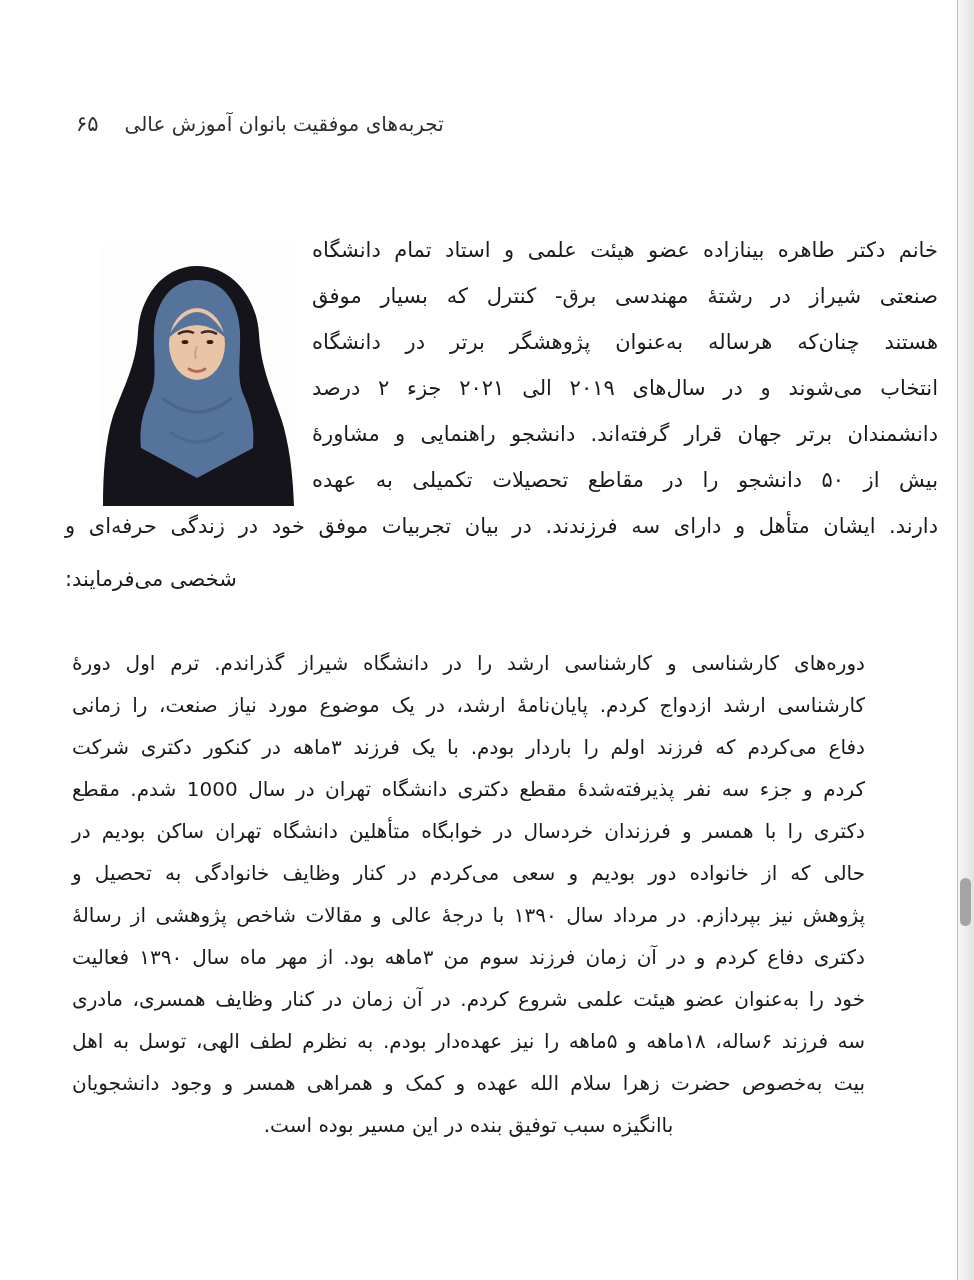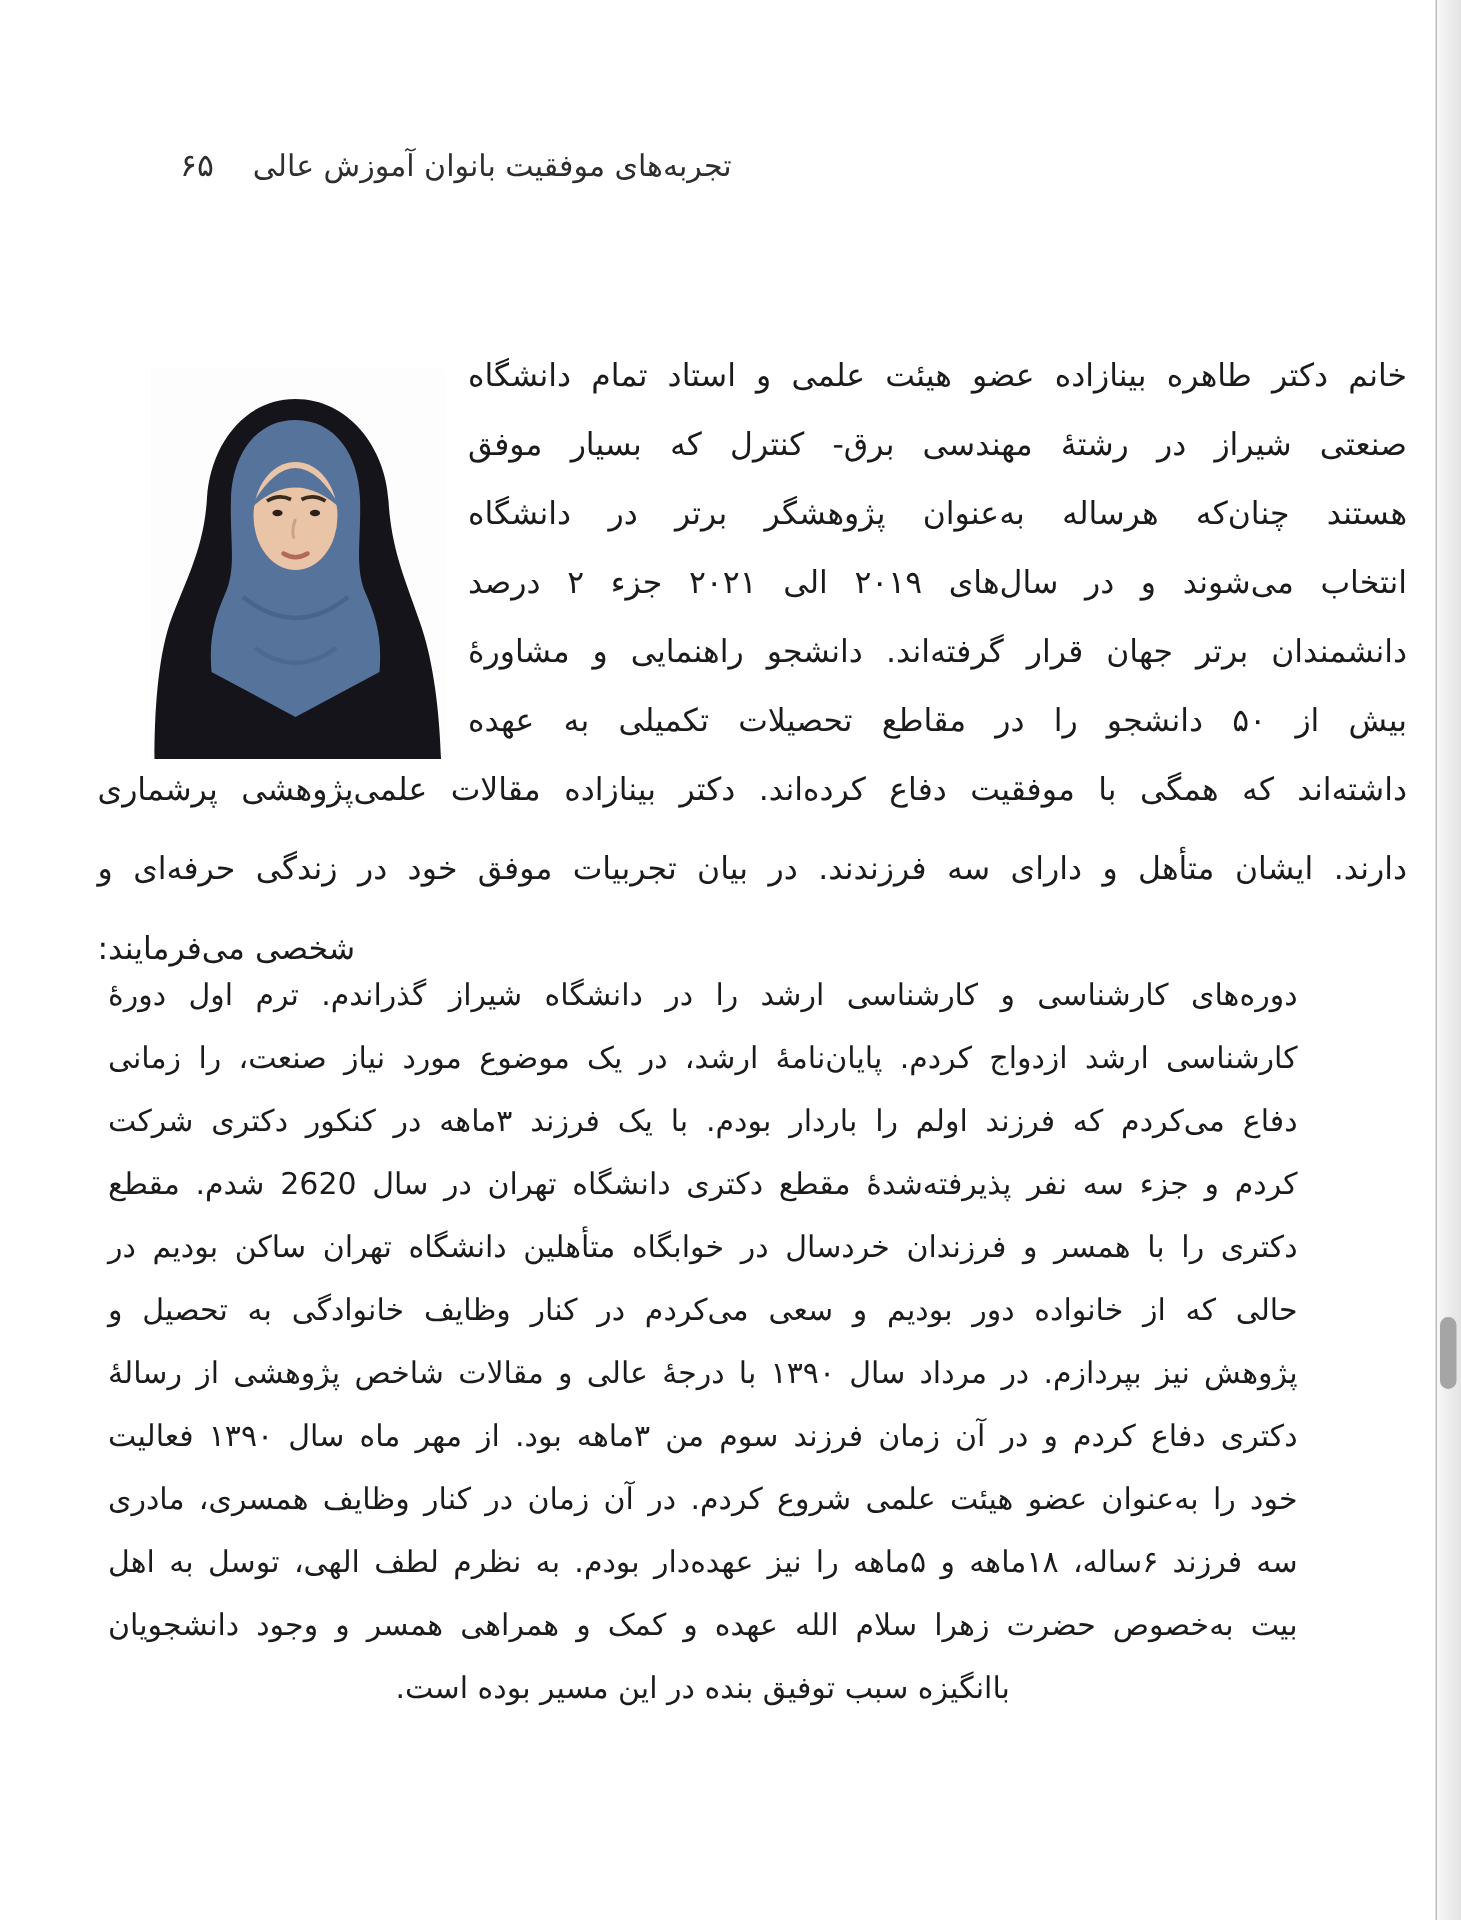--- a/index.html
+++ b/index.html
@@ -1,23 +1,23 @@
 <!DOCTYPE html>
 <html lang="fa"><head>
 <meta charset="utf-8">
 <style>
   html,body { margin:0; padding:0; background:#ffffff; }
   .page {
     position:relative; width:974px; height:1280px; background:#ffffff;
     font-family:"DejaVu Sans", sans-serif; color:#1b1b1b; overflow:hidden;
   }
   .running-header {
-    position:absolute; top:98px; left:76px;
+    position:absolute; top:112px; left:76px;
     display:flex; direction:ltr; align-items:baseline; gap:26px;
-    font-size:20px; color:#2e2e2e;margin-left:44px;
+    font-size:20px; color:#2e2e2e;
   }
   .running-header .pgnum { font-size:21px; }
   .running-header .rtitle { direction:rtl; }
   .section-title {
     position:absolute; top:168px; left:65px; width:873px;
     direction:rtl; text-align:right; font-weight:bold; font-size:27px; color:#101010;
   }
   .photo {
     position:absolute; top:246px; left:100px; width:197px; height:260px;
   }
@@ -71,30 +71,29 @@
   <div class="textblock intro-beside">
     <div class="ln just">خانم دکتر طاهره بینازاده عضو هیئت علمی و استاد تمام دانشگاه</div>
     <div class="ln just">صنعتی شیراز در رشتهٔ مهندسی برق- کنترل که بسیار موفق</div>
     <div class="ln just">هستند چنان‌که هرساله به‌عنوان پژوهشگر برتر در دانشگاه</div>
     <div class="ln just">انتخاب می‌شوند و در سال‌های ۲۰۱۹ الی ۲۰۲۱ جزء ۲ درصد</div>
     <div class="ln just">دانشمندان برتر جهان قرار گرفته‌اند. دانشجو راهنمایی و مشاورهٔ</div>
     <div class="ln just">بیش از ۵۰ دانشجو را در مقاطع تحصیلات تکمیلی به عهده</div>
   </div>
 
   <div class="textblock intro-full">
-    <div class="ln just">داشته‌اند که همگی با موفقیت دفاع کرده‌اند. دکتر بینازاده مقالات علمی‌پژوهشی پرشماری</div>
     <div class="ln just">دارند. ایشان متأهل و دارای سه فرزندند. در بیان تجربیات موفق خود در زندگی حرفه‌ای و</div>
     <div class="ln endline">شخصی می‌فرمایند:</div>
   </div>
 
   <div class="textblock quote">
     <div class="ln just">دوره‌های کارشناسی و کارشناسی ارشد را در دانشگاه شیراز گذراندم. ترم اول دورهٔ</div>
     <div class="ln just">کارشناسی ارشد ازدواج کردم. پایان‌نامهٔ ارشد، در یک موضوع مورد نیاز صنعت، را زمانی</div>
     <div class="ln just">دفاع می‌کردم که فرزند اولم را باردار بودم. با یک فرزند ۳ماهه در کنکور دکتری شرکت</div>
-    <div class="ln just">کردم و جزء سه نفر پذیرفته‌شدهٔ مقطع دکتری دانشگاه تهران در سال 2620 شدم. مقطع</div>
+    <div class="ln just">کردم و جزء سه نفر پذیرفته‌شدهٔ مقطع دکتری دانشگاه تهران در سال 1000 شدم. مقطع</div>
     <div class="ln just">دکتری را با همسر و فرزندان خردسال در خوابگاه متأهلین دانشگاه تهران ساکن بودیم در</div>
     <div class="ln just">حالی که از خانواده دور بودیم و سعی می‌کردم در کنار وظایف خانوادگی به تحصیل و</div>
     <div class="ln just">پژوهش نیز بپردازم. در مرداد سال ۱۳۹۰ با درجهٔ عالی و مقالات شاخص پژوهشی از رسالهٔ</div>
     <div class="ln just">دکتری دفاع کردم و در آن زمان فرزند سوم من ۳ماهه بود. از مهر ماه سال ۱۳۹۰ فعالیت</div>
     <div class="ln just">خود را به‌عنوان عضو هیئت علمی شروع کردم. در آن زمان در کنار وظایف همسری، مادری</div>
     <div class="ln just">سه فرزند ۶ساله، ۱۸ماهه و ۵ماهه را نیز عهده‌دار بودم. به نظرم لطف الهی، توسل به اهل</div>
     <div class="ln just">بیت به‌خصوص حضرت زهرا سلام الله عهده و کمک و همراهی همسر و وجود دانشجویان</div>
     <div class="ln center">باانگیزه سبب توفیق بنده در این مسیر بوده است.</div>
   </div>
 

